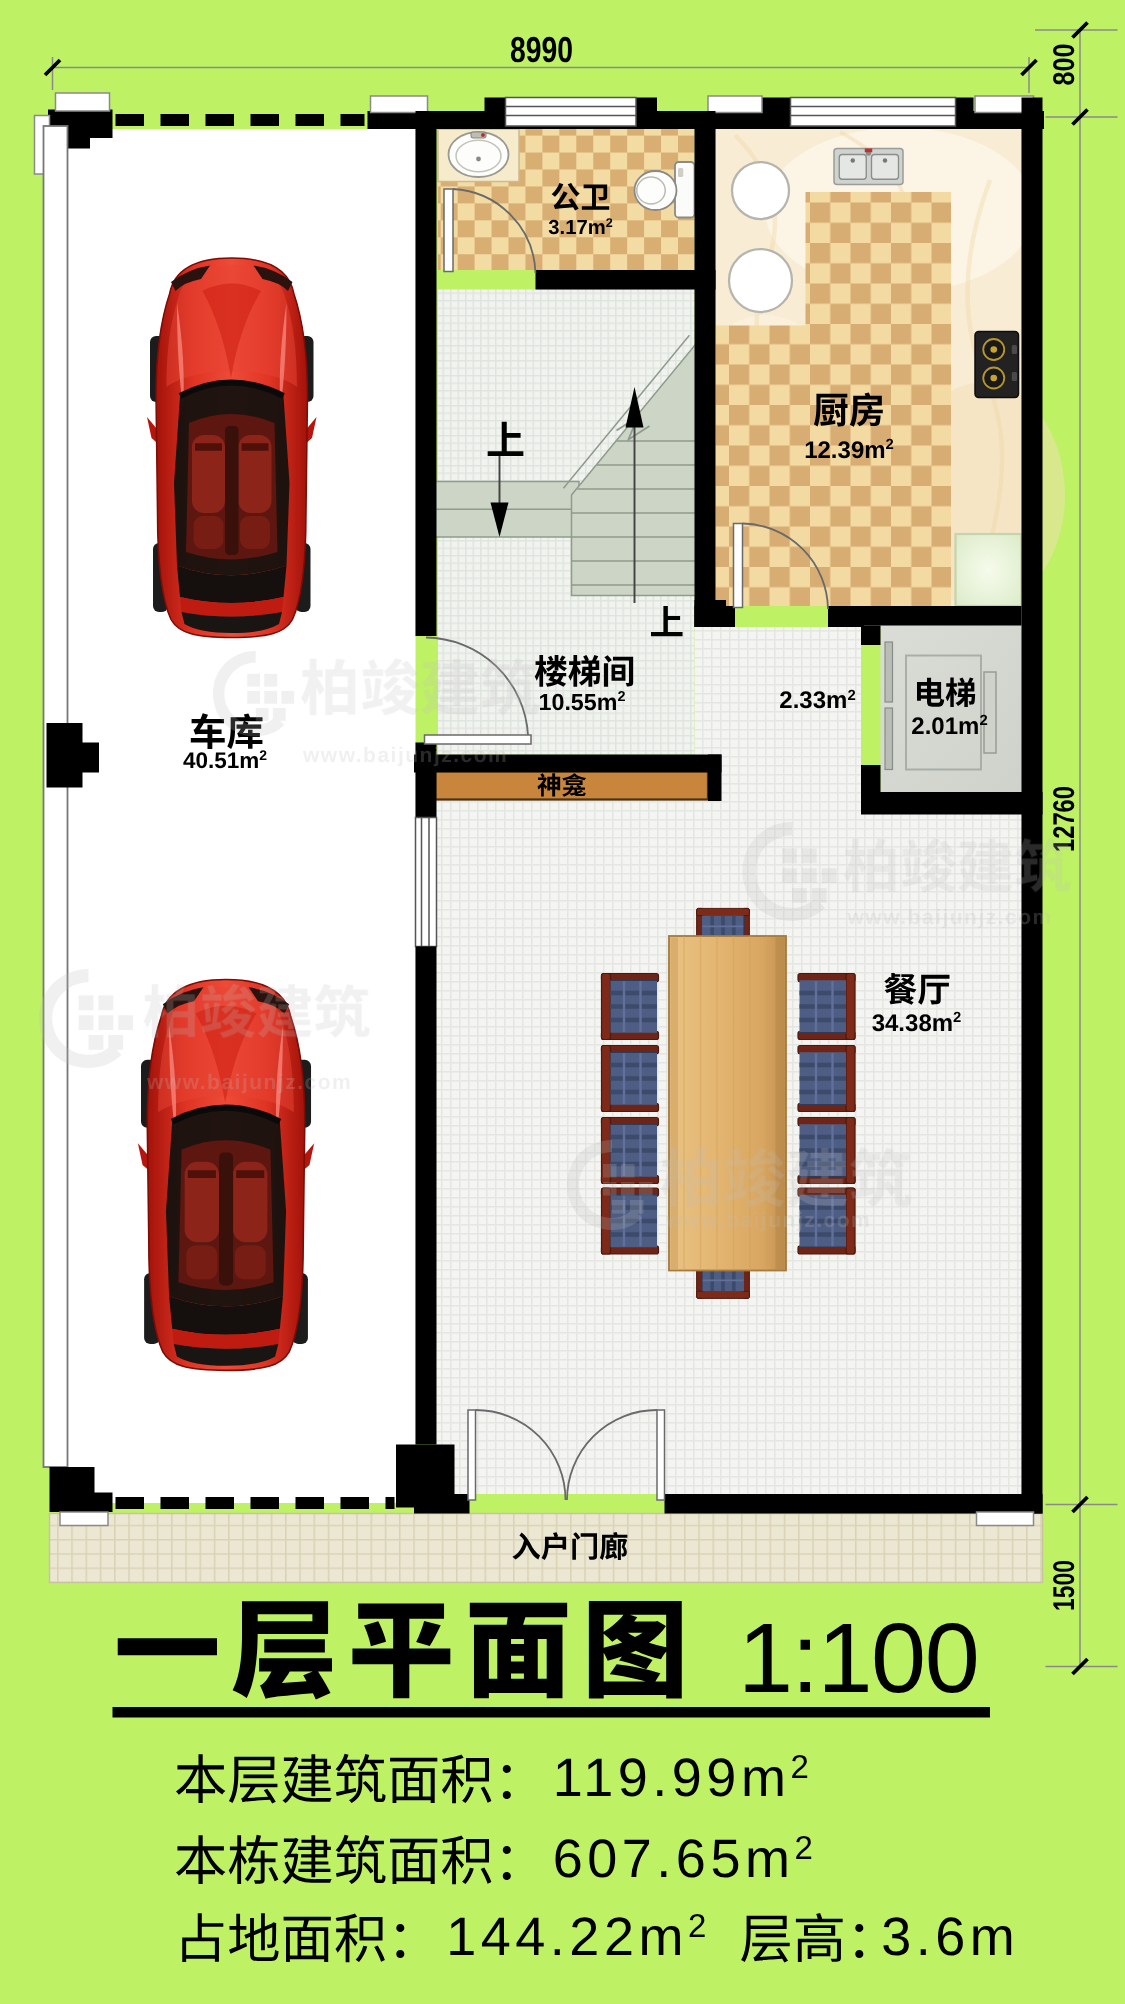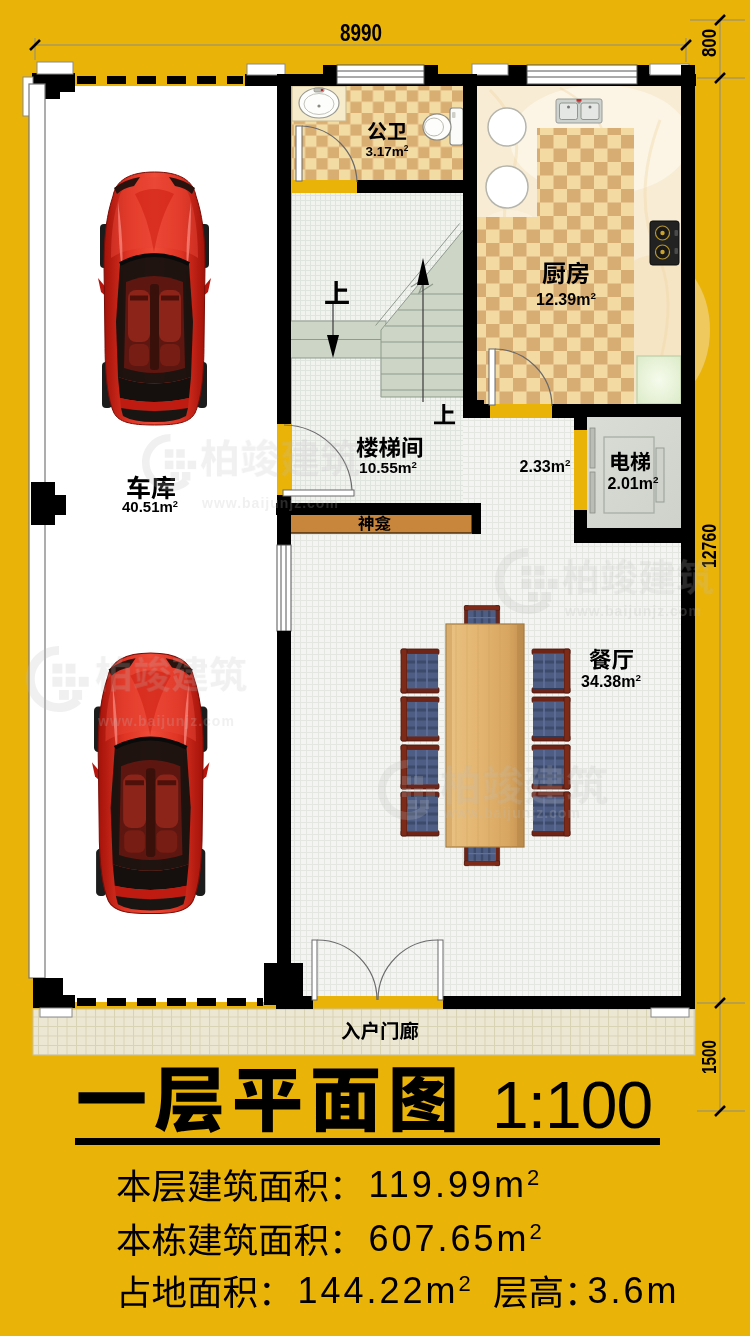--- a/index.html
+++ b/index.html
@@ -1,16 +1,16 @@
 <!DOCTYPE html>
 <html><head>
 <meta charset="utf-8">
 <style>
 html,body{margin:0;padding:0;background:#fff;}
-#plan{position:relative;width:750px;height:1336px;background:#eab308;overflow:hidden;}
+#plan{position:relative;width:750px;height:1336px;background:#bef264;overflow:hidden;}
 </style>
 </head>
 <body>
 
 <div id="plan">
 <svg width="750" height="1336" viewBox="0 0 750 1336">
 <defs>
 <pattern id="pgA" width="5" height="5" patternUnits="userSpaceOnUse">
           <rect width="5" height="5" fill="#f1f3ef"></rect>
           <path d="M0 0.5H5M0.5 0V5" stroke="#e0e4df" stroke-width="1"></path>

